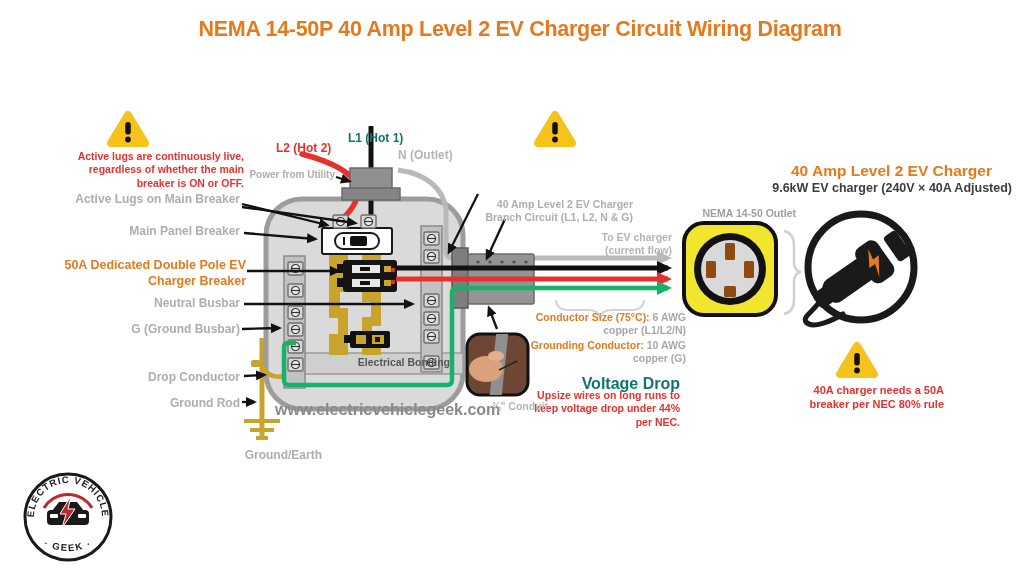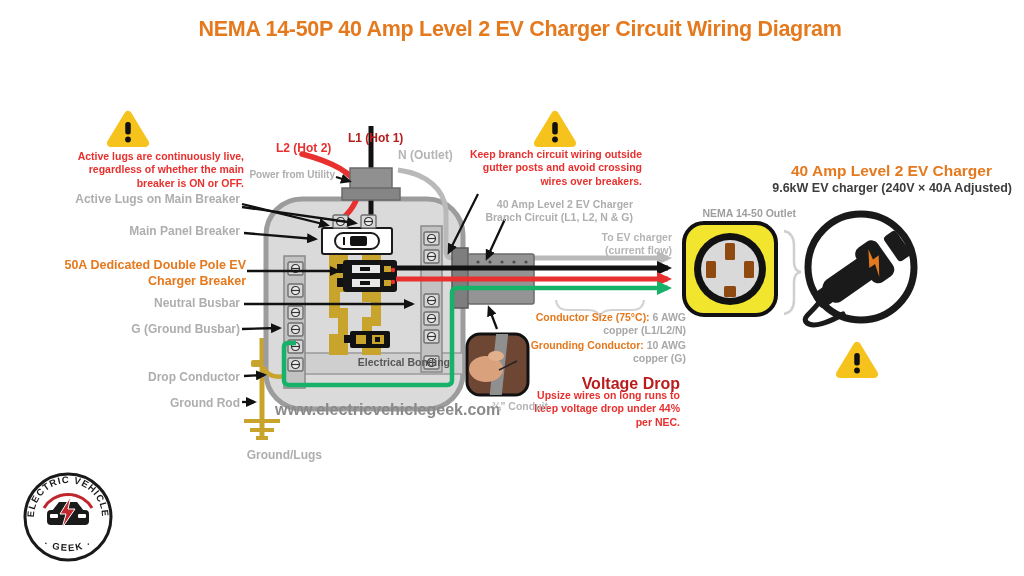--- a/index.html
+++ b/index.html
@@ -7,21 +7,21 @@
          font-family:"Liberation Sans",sans-serif;}
   svg.layer{position:absolute;left:0;top:0;}
   .lbl{position:absolute;font-weight:bold;line-height:1.28;font-family:"Liberation Sans",sans-serif;}
   .c-center{text-align:right;}
   .c-right{text-align:right;}
   .t-orange{color:#E5791E;}
   .t-red{color:#E8302E;}
   .t-gray{color:#AEAEAE;}
   .t-grayv{color:#A8A8A8;}
   .t-dark{color:#3D3D3D;}
-  .t-black{color:#b91c1c;}
+  .t-black{color:#0f766e;}
   #title{left:8px;top:16px;width:1024px;text-align:center;font-size:21.5px;letter-spacing:-0.3px;color:#E5791E;}
 </style>
 </head>
 <body>
 
 <div class="stage">
 
 <svg class="layer" width="1024" height="576" viewBox="0 0 1024 576">
   <defs>
     <g id="lug">
@@ -231,31 +231,30 @@
 
 <div class="lbl c-center t-red" style="left:72px;top:150px;width:172px;font-size:10.5px">Active lugs are continuously live, regardless of whether the main breaker is ON or OFF.</div>
 
 <div class="lbl c-right t-gray" style="left:38px;top:192px;width:202px;font-size:12px">Active Lugs on Main Breaker</div>
 <div class="lbl c-right t-gray" style="left:38px;top:224px;width:202px;font-size:12px">Main Panel Breaker</div>
 <div class="lbl c-right t-orange" style="left:58px;top:257px;width:188px;font-size:12.5px">50A Dedicated Double Pole EV Charger Breaker</div>
 <div class="lbl c-right t-gray" style="left:38px;top:296px;width:202px;font-size:12px">Neutral Busbar</div>
 <div class="lbl c-right t-gray" style="left:38px;top:322px;width:202px;font-size:12px">G (Ground Busbar)</div>
 <div class="lbl c-right t-gray" style="left:38px;top:370px;width:202px;font-size:12px">Drop Conductor</div>
 <div class="lbl c-right t-gray" style="left:38px;top:396px;width:202px;font-size:12px">Ground Rod</div>
-<div class="lbl c-center t-gray" style="left:202px;top:448px;width:120px;font-size:12px">Ground/Lugs</div>
+<div class="lbl c-center t-gray" style="left:202px;top:448px;width:120px;font-size:12px">Ground/Earth</div>
 
 <div class="lbl t-red" style="left:276px;top:141px;font-size:12px">L2 (Hot 2)</div>
 <div class="lbl t-black" style="left:348px;top:131px;font-size:12px">L1 (Hot 1)</div>
 <div class="lbl" style="left:398px;top:148px;font-size:12px;color:#B5B5B5">N (Outlet)</div>
 <div class="lbl c-right t-gray" style="left:230px;top:169px;width:105px;font-size:10px">Power from Utility</div>
 
 <div class="lbl c-center" style="left:300px;top:356px;width:150px;font-size:10.5px;color:#565656">Electrical Bonding</div>
 <div class="lbl c-center" style="left:275px;top:400px;width:180px;font-size:16px;color:#8a8a8a;font-weight:bold">www.electricvehiclegeek.com</div>
 
-<div class="lbl c-center t-red" style="left:468px;top:148px;width:174px;font-size:10.5px">Keep branch circuit wiring outside gutter posts and avoid crossing wires over breakers.</div>
 <div class="lbl c-center t-gray" style="left:483px;top:198px;width:150px;font-size:10.5px">40 Amp Level 2 EV Charger Branch Circuit (L1, L2, N &amp; G)</div>
 <div class="lbl c-right" style="left:572px;top:231px;width:100px;font-size:10.5px;color:#B5B5B5">To EV charger (current flow)</div>
 
 <div class="lbl c-center" style="left:514px;top:311px;width:172px;font-size:10.5px">
   <span class="t-orange">Conductor Size (75°C):</span>
   <span class="t-grayv">6 AWG copper (L1/L2/N)</span>
 </div>
 <div class="lbl c-center" style="left:514px;top:339px;width:172px;font-size:10.5px">
   <span class="t-orange">Grounding Conductor:</span>
   <span class="t-grayv">10 AWG copper (G)</span>
@@ -263,14 +262,15 @@
 
 <div class="lbl c-center t-black" style="left:520px;top:374px;width:160px;font-size:16px">Voltage Drop</div>
 <div class="lbl c-center t-red" style="left:520px;top:389px;width:160px;font-size:10.5px">Upsize wires on long runs to keep voltage drop under 44% per NEC.</div>
 
 <div class="lbl c-center" style="left:448px;top:400px;width:100px;font-size:10.5px;color:#B5B5B5">¾" Conduit</div>
 
 <div class="lbl c-center" style="left:664px;top:207px;width:132px;font-size:10.5px;color:#9e9e9e">NEMA 14-50 Outlet</div>
 
 <div class="lbl c-center t-orange" style="left:752px;top:161px;width:240px;font-size:15.5px">40 Amp Level 2 EV Charger</div>
 <div class="lbl c-center t-dark" style="left:732px;top:180px;width:280px;font-size:12.5px">9.6kW EV charger (240V × 40A Adjusted)</div>
+<div class="lbl c-center t-red" style="left:772px;top:383px;width:172px;font-size:11px">40A charger needs a 50A breaker per NEC 80% rule</div>
 
 </div>
 
 </body></html>

